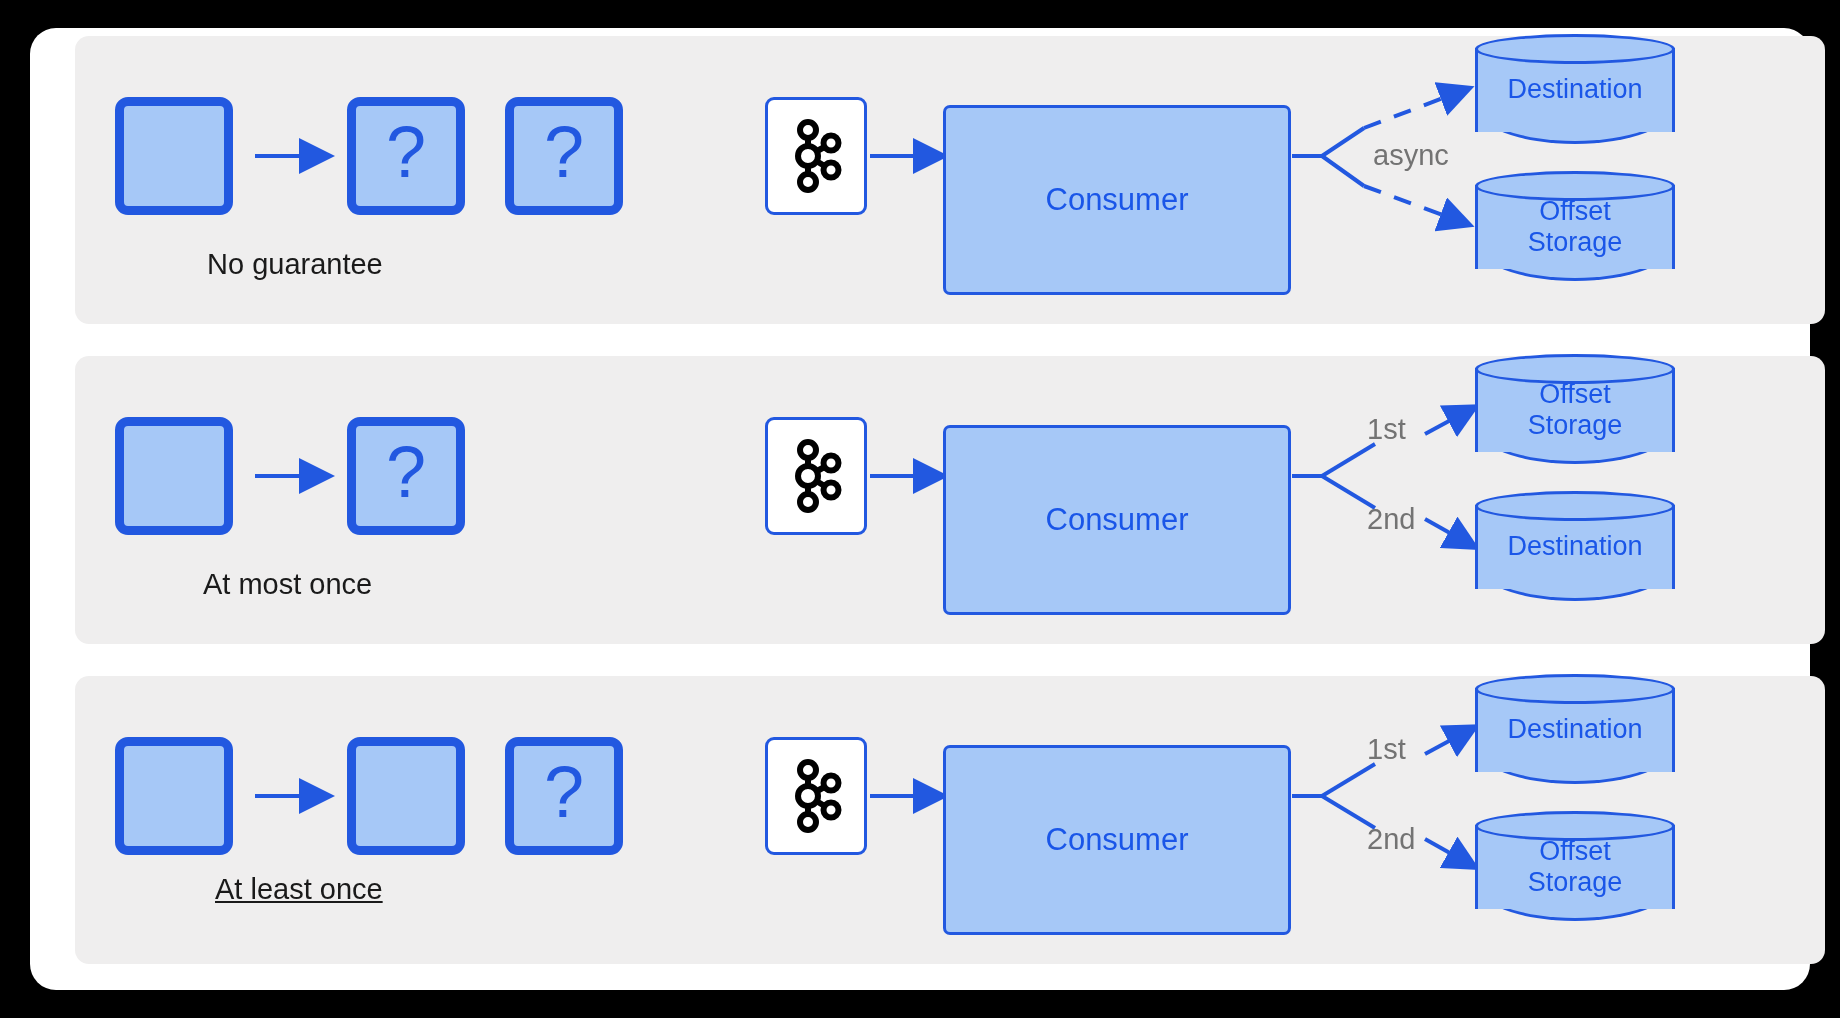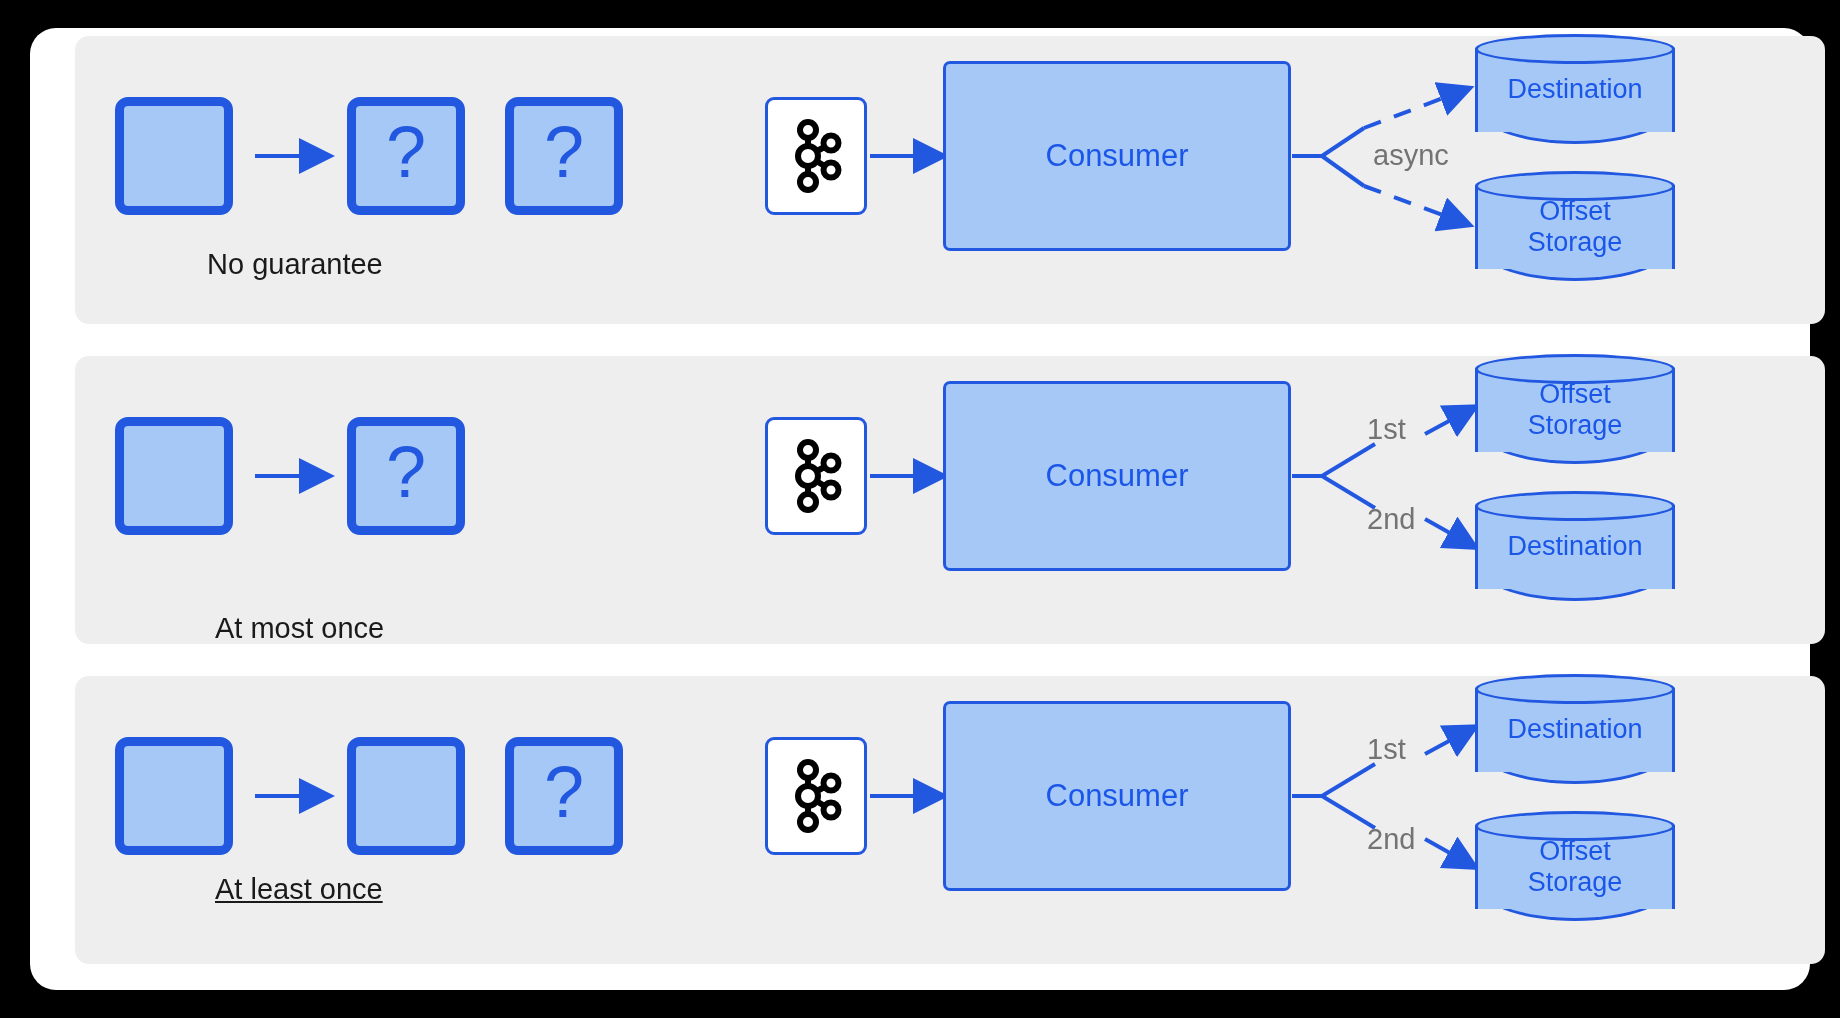--- a/index.html
+++ b/index.html
@@ -91,20 +91,21 @@
   .consumer-box {
     position: absolute;
     width: 348px;
     height: 190px;
     background: #a6c8f7;
     border: 3px solid #2258e0;
     border-radius: 7px;
     display: flex;
     align-items: center;
     justify-content: center;
+    margin-top: 44px;
   }
   .consumer-box .label {
     color: #1a56e8;
     font-size: 31px;
     font-family: "Liberation Sans", sans-serif;
   }
 
   
   .cylinder {
     position: absolute;
@@ -266,21 +267,21 @@
         <line x1="1350" y1="163" x2="1398" y2="190" stroke="#2258e0" stroke-width="4" marker-end="url(#ah1)"></line>
       </svg>
 
       <div class="msg-square" style="left:40px; top:61px;">
         <span class="qmark"></span>
       </div>
       <div class="msg-square" style="left:272px; top:61px;">
         <span class="qmark">?</span>
       </div>
 
-      <div class="caption" style="left:140px; top:212px;margin-top:44px;">At most once</div>
+      <div class="caption" style="left:128px; top:212px;">At most once</div>
 
       <div class="kafka-card" style="left:690px; top:61px;">
         <svg width="56" height="74" viewBox="0 0 56 74">
           <line x1="20" y1="16" x2="20" y2="37" stroke="#000" stroke-width="6"></line>
           <line x1="20" y1="37" x2="20" y2="58" stroke="#000" stroke-width="6"></line>
           <line x1="20" y1="37" x2="40" y2="26" stroke="#000" stroke-width="6"></line>
           <line x1="20" y1="37" x2="40" y2="49" stroke="#000" stroke-width="6"></line>
           <circle cx="20" cy="11" r="8" fill="#fff" stroke="#000" stroke-width="6"></circle>
           <circle cx="20" cy="37" r="10" fill="#fff" stroke="#000" stroke-width="6"></circle>
           <circle cx="20" cy="63" r="8" fill="#fff" stroke="#000" stroke-width="6"></circle>

